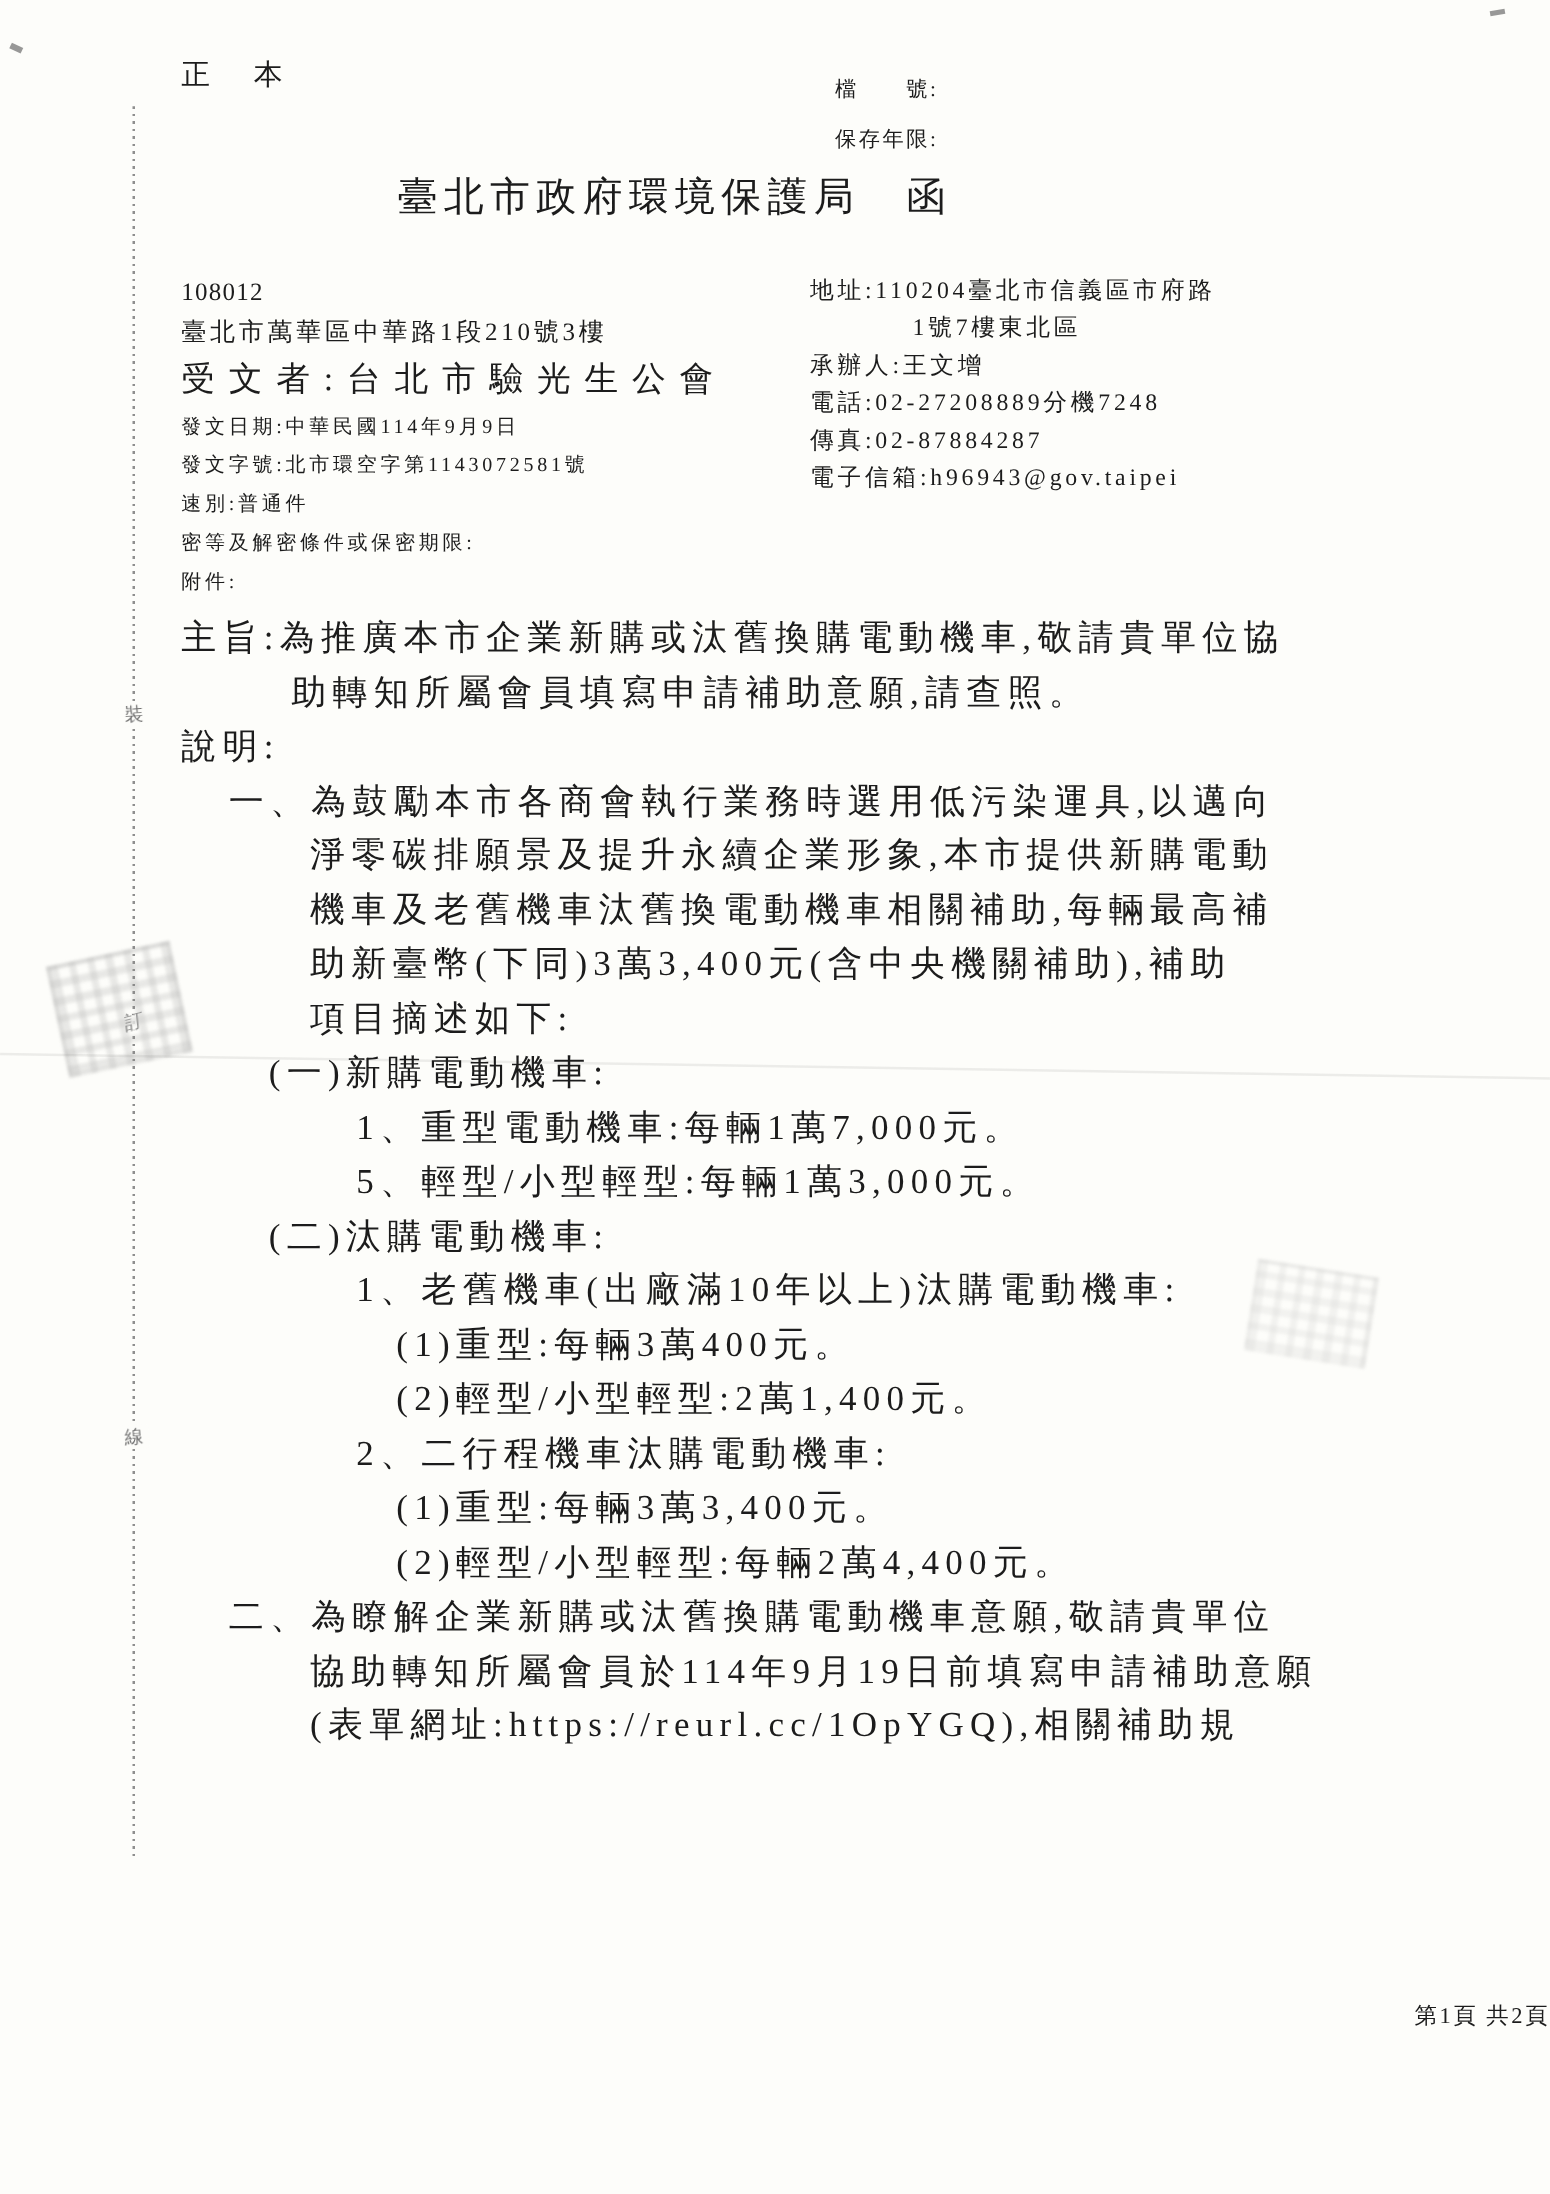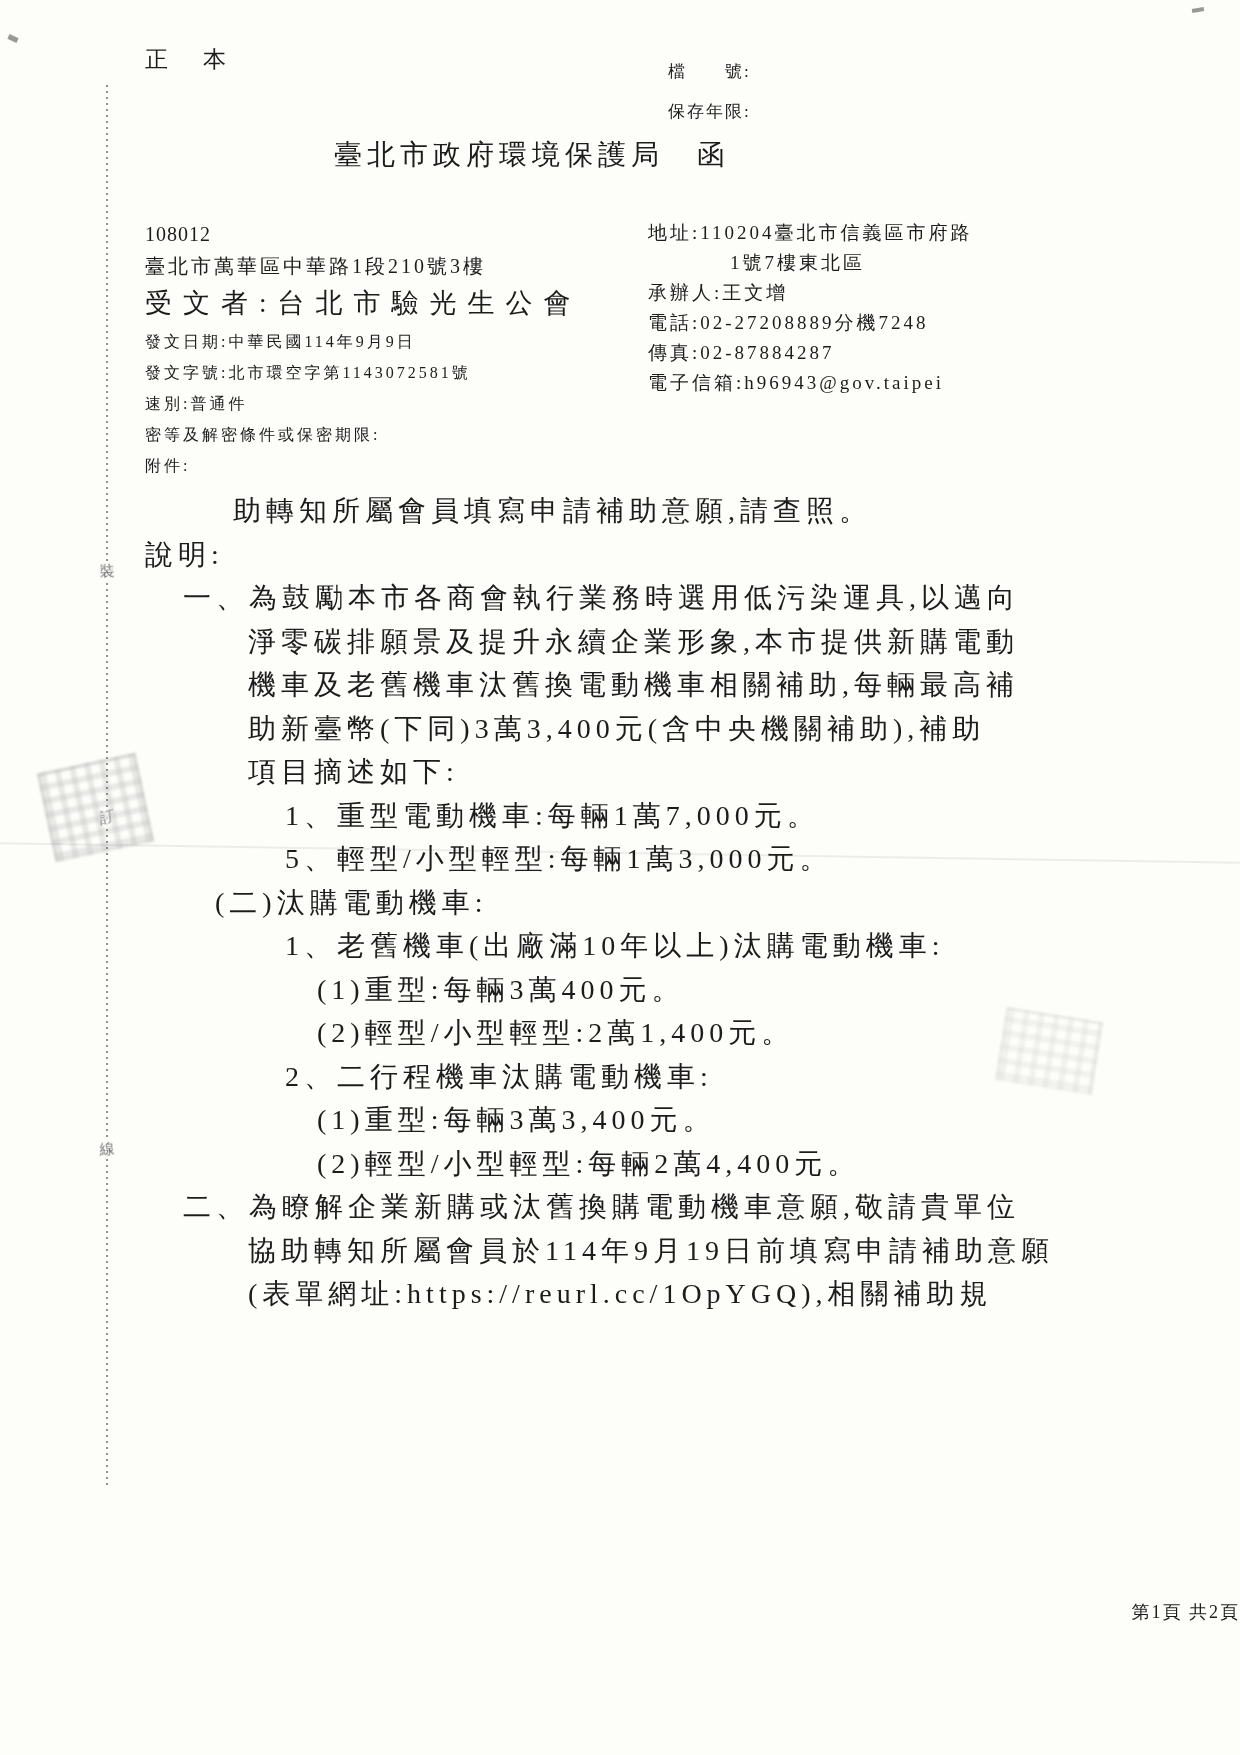--- a/index.html
+++ b/index.html
@@ -15,22 +15,22 @@
   
   .copy-type{
     position:absolute;left:145px;top:44px;
     font-size:23px;letter-spacing:6px;
   }
   .file-box{
     position:absolute;left:668px;top:52px;
     font-size:17px;line-height:40px;letter-spacing:2px;text-align:right;
   }
   .doc-title{
-    position:absolute;left:334px;top:136px;
-    font-size:28px;letter-spacing:5px;font-weight:500;
+    position:absolute;left:318px;top:136px;
+    font-size:32px;letter-spacing:5px;font-weight:500;
     white-space:nowrap;
   }
   
   .recipient{position:absolute;left:145px;top:218px;}
   .zip{font-size:20px;letter-spacing:1px;line-height:32px;}
   .addr{font-size:20px;letter-spacing:3px;line-height:32px;}
   .to-line{font-size:27px;letter-spacing:11px;line-height:42px;white-space:nowrap;}
   .meta-left{position:absolute;left:145px;top:326px;}
   .meta-left .ml{font-size:16px;letter-spacing:3px;line-height:31px;white-space:nowrap;}
   .contact-right{position:absolute;left:648px;top:218px;}
@@ -125,27 +125,29 @@
   <div class="cr">地址:110204臺北市信義區市府路</div>
       <div class="cr ct-ind">1號7樓東北區</div>
       <div class="cr">承辦人:王文增</div>
       <div class="cr">電話:02-27208889分機7248</div>
       <div class="cr">傳真:02-87884287</div>
       <div class="cr">電子信箱:h96943@gov.taipei</div>
     </div>
 
   <div class="body-text">
 
+  <div class="bl ln-subject">主旨:為推廣本市企業新購或汰舊換購電動機車,敬請貴單位協</div>
       <div class="bl ln-subject-cont">助轉知所屬會員填寫申請補助意願,請查照。</div>
       <div class="bl ln-subject">說明:</div>
       <div class="bl ln-sec">一、為鼓勵本市各商會執行業務時選用低污染運具,以邁向</div>
       <div class="bl ln-sec-cont">淨零碳排願景及提升永續企業形象,本市提供新購電動</div>
       <div class="bl ln-sec-cont">機車及老舊機車汰舊換電動機車相關補助,每輛最高補</div>
       <div class="bl ln-sec-cont">助新臺幣(下同)3萬3,400元(含中央機關補助),補助</div>
       <div class="bl ln-sec-cont">項目摘述如下:</div>
+      <div class="bl ln-item2">(一)新購電動機車:</div>
       <div class="bl ln-item3">1、重型電動機車:每輛1萬7,000元。</div>
       <div class="bl ln-item3">5、輕型/小型輕型:每輛1萬3,000元。</div>
       <div class="bl ln-item2">(二)汰購電動機車:</div>
       <div class="bl ln-item3">1、老舊機車(出廠滿10年以上)汰購電動機車:</div>
       <div class="bl ln-item4">(1)重型:每輛3萬400元。</div>
       <div class="bl ln-item4">(2)輕型/小型輕型:2萬1,400元。</div>
       <div class="bl ln-item3">2、二行程機車汰購電動機車:</div>
       <div class="bl ln-item4">(1)重型:每輛3萬3,400元。</div>
       <div class="bl ln-item4">(2)輕型/小型輕型:每輛2萬4,400元。</div>
       <div class="bl ln-sec">二、為瞭解企業新購或汰舊換購電動機車意願,敬請貴單位</div>

